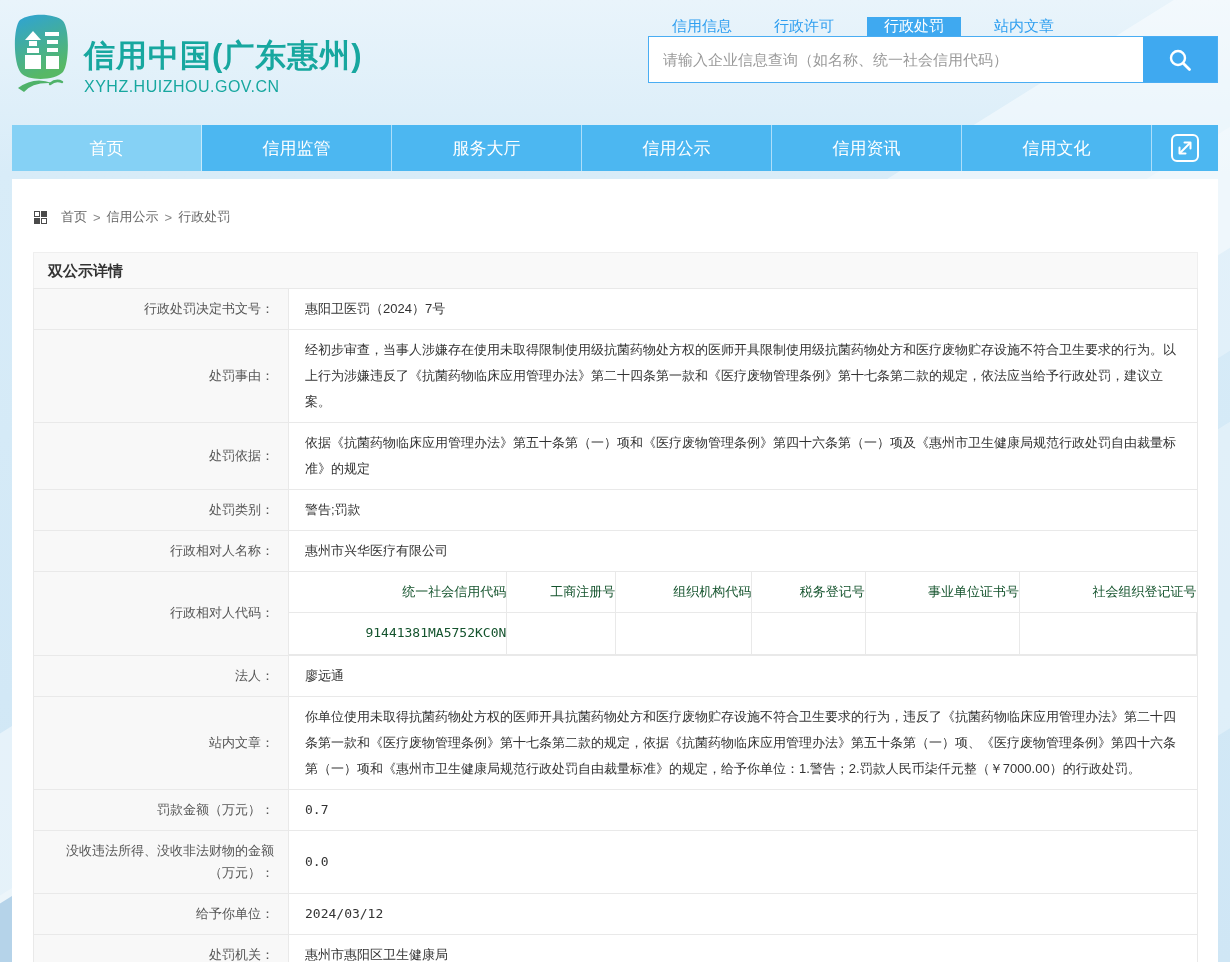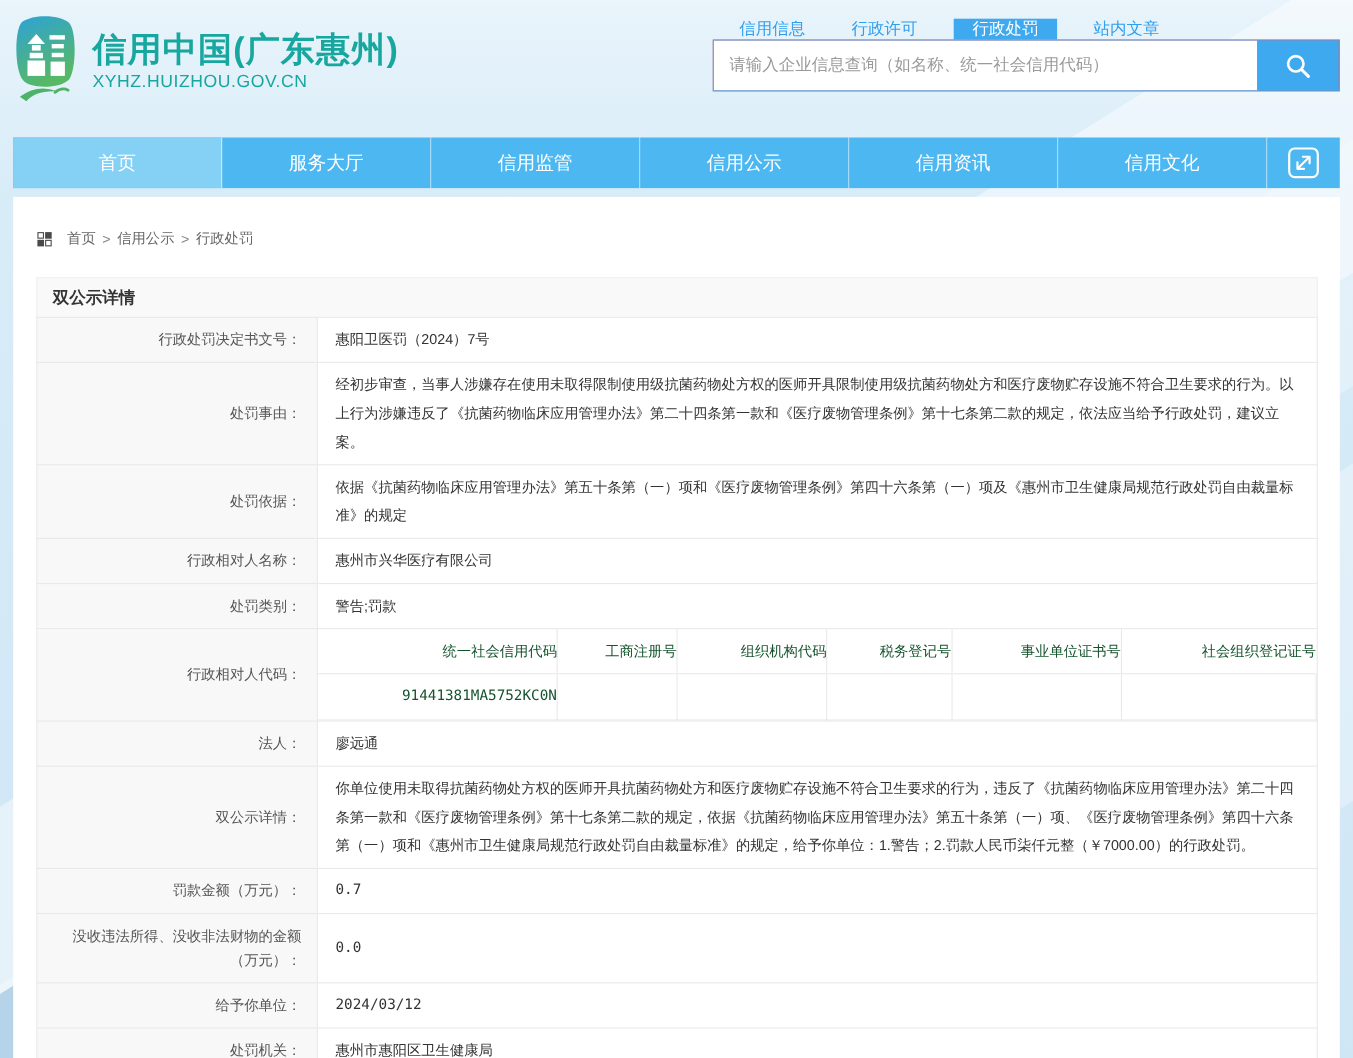--- a/index.html
+++ b/index.html
@@ -17,21 +17,21 @@
   .ribbon { position:absolute; transform:rotate(-32deg); }
   .r1 { width:2200px; height:240px; left:-420px; top:330px; background:rgba(255,255,255,.45); }
   .r2 { width:2200px; height:190px; left:-600px; top:600px; background:rgba(255,255,255,.28); }
   .r3 { width:1100px; height:420px; left:-260px; top:760px; background:rgba(137,183,219,.55); }
   .r4 { width:900px; height:260px; left:820px; top:420px; background:rgba(255,255,255,.30); }
 
   .page { position:relative; z-index:1; }
 
   
   header { height:125px; position:relative; }
-  .logo { position:absolute; left:10px; top:14px; display:flex; align-items:center; cursor:pointer; }
+  .logo { position:absolute; left:10px; top:14px; display:flex; align-items:flex-end; cursor:pointer; }
   .logo-text { margin-left:12px; }
   .site-title { font-size:31px; font-weight:bold; color:#17a79f; letter-spacing:1px; line-height:1.25; }
   .site-domain { font-size:16px; color:#17a79f; letter-spacing:.5px; margin-top:2px; }
 
   .header-right { position:absolute; right:12px; top:9px; width:570px; }
   .quick-tabs { display:flex; padding-left:15px; height:27px; align-items:flex-end; }
   .qtab { display:inline-flex; align-items:center; margin-right:24px; padding:0 9px;
           font-size:15px; color:#2f9ff0; text-decoration:none; cursor:pointer; }
   .qtab.active { background:#3fa9f0; color:#fff; padding:0 17px; }
   .searchbar { display:flex; height:47px; border:1px solid #49adf3; background:#ef4444; }
@@ -131,22 +131,22 @@
             <circle cx="11" cy="11" r="7" stroke="#fff" stroke-width="2.4" fill="none"></circle>
             <line x1="16.2" y1="16.2" x2="22.5" y2="22.5" stroke="#fff" stroke-width="2.8" stroke-linecap="round"></line>
           </svg>
         </button>
       </div>
     </div>
   </header>
 
   <nav>
     <div class="nav-item active">首页</div>
+    <div class="nav-item">信用监管</div>
     <div class="nav-item">服务大厅</div>
-    <div class="nav-item">信用监管</div>
     <div class="nav-item">信用公示</div>
     <div class="nav-item">信用资讯</div>
     <div class="nav-item">信用文化</div>
     <div class="nav-expand">
       <svg width="30" height="30" viewBox="0 0 30 30">
         <rect x="2" y="2" width="26" height="26" rx="5" stroke="#fff" stroke-width="2" fill="none"></rect>
         <line x1="10" y1="20" x2="20" y2="10" stroke="#fff" stroke-width="2" stroke-linecap="round"></line>
         <polyline points="14.5,9.5 20.5,9.5 20.5,15.5" stroke="#fff" stroke-width="2" fill="none" stroke-linecap="round" stroke-linejoin="round"></polyline>
         <polyline points="9.5,14.5 9.5,20.5 15.5,20.5" stroke="#fff" stroke-width="2" fill="none" stroke-linecap="round" stroke-linejoin="round"></polyline>
       </svg>
@@ -178,26 +178,26 @@
         </tr>
         <tr>
           <td class="lbl">处罚事由：</td>
           <td class="val">经初步审查，当事人涉嫌存在使用未取得限制使用级抗菌药物处方权的医师开具限制使用级抗菌药物处方和医疗废物贮存设施不符合卫生要求的行为。以上行为涉嫌违反了《抗菌药物临床应用管理办法》第二十四条第一款和《医疗废物管理条例》第十七条第二款的规定，依法应当给予行政处罚，建议立案。</td>
         </tr>
         <tr>
           <td class="lbl">处罚依据：</td>
           <td class="val">依据《抗菌药物临床应用管理办法》第五十条第（一）项和《医疗废物管理条例》第四十六条第（一）项及《惠州市卫生健康局规范行政处罚自由裁量标准》的规定</td>
         </tr>
         <tr>
+          <td class="lbl">处罚类别：</td>
+          <td class="val">警告;罚款</td>
+        </tr>
+        <tr>
           <td class="lbl">行政相对人名称：</td>
           <td class="val">惠州市兴华医疗有限公司</td>
-        </tr>
-        <tr>
-          <td class="lbl">处罚类别：</td>
-          <td class="val">警告;罚款</td>
         </tr>
 
         <tr>
           <td class="lbl">行政相对人代码：</td>
           <td class="val codes-cell">
             <table class="codes">
               <tbody>
                     <tr>
                 <th class="c1">统一社会信用代码</th>
                 <th class="c2">工商注册号</th>
@@ -217,21 +217,21 @@
             </tbody>
                 </table>
           </td>
         </tr>
 
         <tr>
           <td class="lbl">法人：</td>
           <td class="val">廖远通</td>
         </tr>
         <tr>
-          <td class="lbl">双公示详情：</td>
+          <td class="lbl">站内文章：</td>
           <td class="val">你单位使用未取得抗菌药物处方权的医师开具抗菌药物处方和医疗废物贮存设施不符合卫生要求的行为，违反了《抗菌药物临床应用管理办法》第二十四条第一款和《医疗废物管理条例》第十七条第二款的规定，依据《抗菌药物临床应用管理办法》第五十条第（一）项、《医疗废物管理条例》第四十六条第（一）项和《惠州市卫生健康局规范行政处罚自由裁量标准》的规定，给予你单位：1.警告；2.罚款人民币柒仟元整（￥7000.00）的行政处罚。</td>
         </tr>
         <tr>
           <td class="lbl">罚款金额（万元）：</td>
           <td class="val mono">0.7</td>
         </tr>
         <tr>
           <td class="lbl">没收违法所得、没收非法财物的金额（万元）：</td>
           <td class="val mono">0.0</td>
         </tr>

